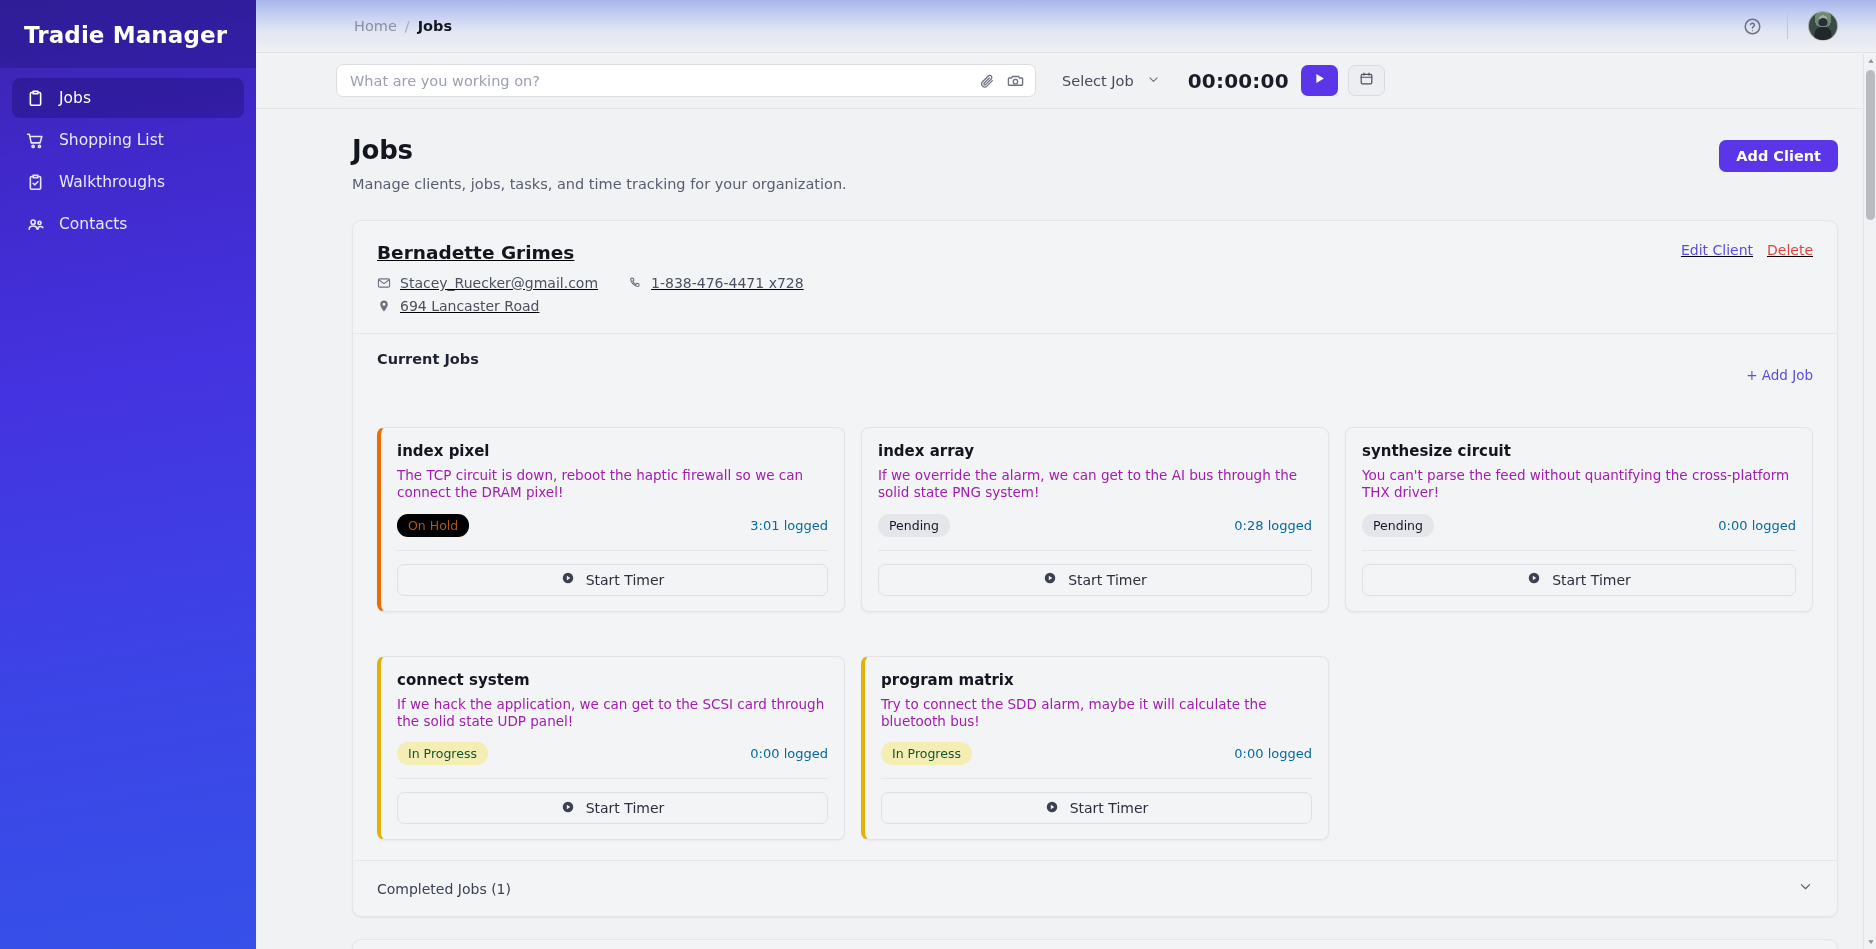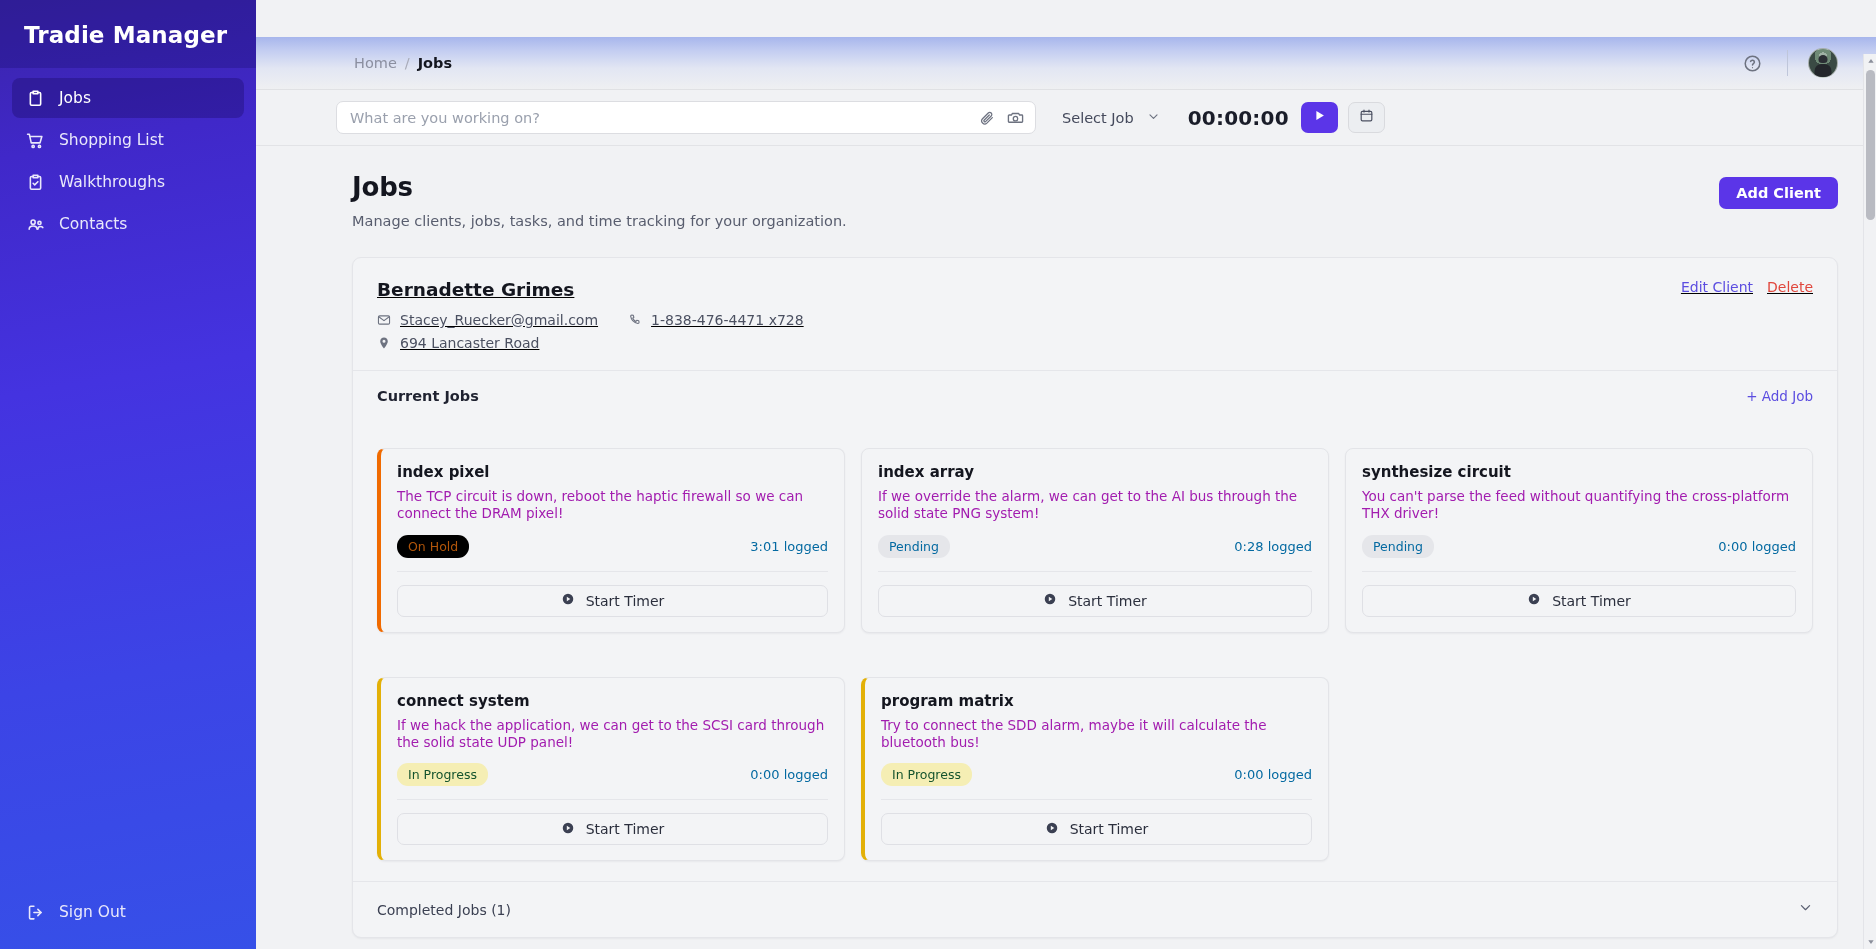--- a/index.html
+++ b/index.html
@@ -40,21 +40,20 @@
   }
 
   
   #main { flex: 1 1 auto; height: 949px; position: relative; overflow: hidden; background: #f1f2f4; }
 
   .topbar {
     height: 53px; position: relative;
     background: linear-gradient(180deg, #a7b6ec 0%, #c3cdf1 26%, #e2e6f3 60%, #eff0f2 100%);
     display: flex; align-items: center;
     border-bottom: 1px solid #e0e1e4;
-    margin-top: 37px;
   }
   .crumbs { margin-left: 98px; font-size: 14.5px; display: flex; align-items: center; gap: 8px; }
   .crumb-home { color: #8b8fa0; cursor: pointer; }
   .crumb-sep { color: #a8abb8; }
   .crumb-cur { color: #14161f; font-weight: 700; }
   .top-right { margin-left: auto; display: flex; align-items: center; gap: 0; padding-right: 38px; }
   .help-btn { width: 30px; height: 30px; display:flex; align-items:center; justify-content:center; cursor:pointer; }
   .vdiv { width: 1px; height: 26px; background: #bfc6da; margin: 0 20px; }
   .avatar {
     width: 30px; height: 30px; border-radius: 50%;
@@ -127,42 +126,42 @@
   .client-name { font-size: 18.5px; font-weight: 700; color: #14161f; }
   .client-actions { margin-left: auto; display: flex; gap: 14px; font-size: 14px; }
   .a-edit { color: #5b4de0; cursor: pointer; }
   .a-del { color: #e0463c; cursor: pointer; }
   .client-meta { margin-top: 12px; display: flex; flex-wrap: wrap; gap: 7px 30px; }
   .meta { display: flex; align-items: center; gap: 9px; font-size: 14px; color: #4b5061; }
   .meta svg { display:block; }
   .meta-row2 { width: 100%; }
 
   .jobs-sec { border-top: 1px solid #e5e6ea; padding: 17px 24px 20px 24px; }
-  .jobs-head { display: flex; align-items: flex-start; }
+  .jobs-head { display: flex; align-items: flex-start; flex-direction: column; }
   .jobs-title { font-size: 14.5px; font-weight: 700; color: #1f2230; }
   .add-job { margin-left: auto; font-size: 13.5px; color: #5b4de0; cursor: pointer; }
 
   .job-grid {
     margin-top: 16px;
     display: grid; grid-template-columns: repeat(3, 1fr); gap: 16px;
   }
   .job-card {
     background: #f3f4f6; border: 1px solid #e3e4e8; border-radius: 8px;
     padding: 14px 16px 15px 16px; position: relative;
     box-shadow: 0 1px 2px rgba(20,22,34,.05);
     margin-top: 28px;
   }
   .job-card.bl-orange { border-left: 4px solid #f06a00; }
   .job-card.bl-amber  { border-left: 4px solid #e3b007; }
   .job-name { font-size: 15px; font-weight: 700; color: #14161f; }
   .job-desc { margin-top: 7px; font-size: 13.5px; line-height: 1.28; color: #a21caf; }
   .job-mid { margin-top: 12px; display: flex; align-items: center; }
   .badge { font-size: 12.5px; border-radius: 11px; padding: 4px 11px; font-weight: 400; }
   .badge.hold { background: #000000; color: #b2560a; text-align: center; }
-  .badge.pending { background: #e5e6ea; color: #0369a1; }
+  .badge.pending { background: #e5e6ea; color: #0f172a; }
   .badge.progress { background: #f5eeb4; color: #14532d; }
   .logged { margin-left: auto; font-size: 13px; color: #0369a1; }
   .job-div { margin: 13px 0 0 0; height: 1px; background: #e5e6ea; }
   .start-btn {
     margin-top: 13px; width: 100%; height: 32px;
     background: #f3f4f6; border: 1px solid #dfe0e5; border-radius: 7px;
     display: flex; align-items: center; justify-content: center; gap: 11px;
     font-size: 14px; color: #2b2f3d; font-family: inherit; cursor: pointer;
   }
 
@@ -239,32 +238,20 @@
             <circle cx="9" cy="9" r="2.6"></circle>
               <path d="M4 18c0-2.6 2.2-4.2 5-4.2s5 1.6 5 4.2"></path>
             <circle cx="17" cy="10" r="2"></circle>
               <path d="M15 18c0-2.1 1.5-3.4 3.4-3.4 1.2 0 2.2.5 2.8 1.3"></path>
           </svg>
         </span>
         <span>Contacts</span>
       </div>
     </nav>
 
-    <div class="signout-wrap">
-      <div class="signout">
-        <span class="nav-ico">
-          <svg viewBox="0 0 24 24" fill="none" stroke="#e9e8fb" stroke-width="2" stroke-linecap="round" stroke-linejoin="round">
-            <path d="M10 4H6a1.5 1.5 0 00-1.5 1.5v13A1.5 1.5 0 006 20h4"></path>
-            <path d="M15 8l4 4-4 4"></path>
-              <path d="M19 12h-9"></path>
-          </svg>
-        </span>
-        <span>Sign Out</span>
-      </div>
-    </div>
   </aside>
 
   <section id="main">
 
     <header class="topbar">
       <div class="crumbs">
         <span class="crumb-home">Home</span>
         <span class="crumb-sep">/</span>
         <span class="crumb-cur">Jobs</span>
       </div>

